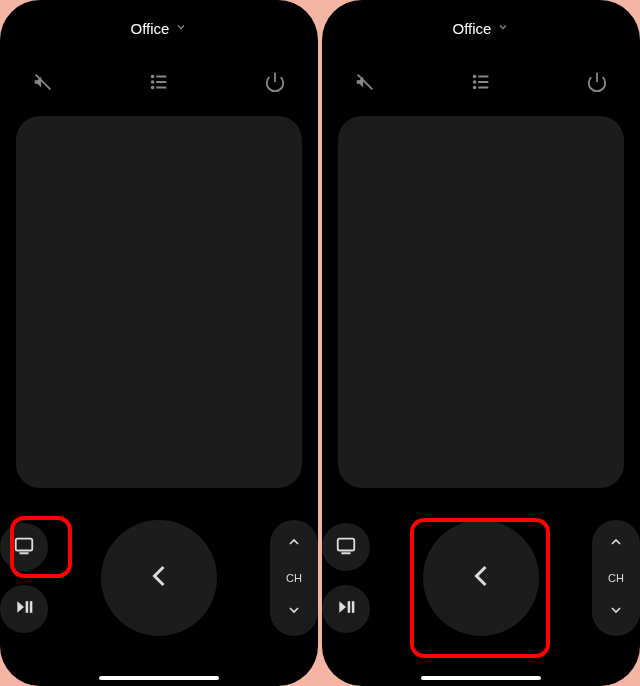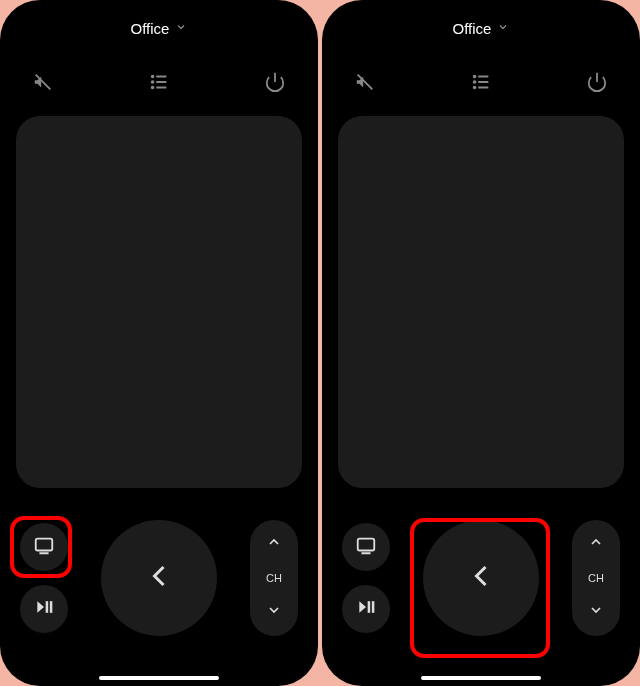--- a/index.html
+++ b/index.html
@@ -51,21 +51,21 @@
     }
     .touchpad {
       margin: 8px 16px 0 16px;
       flex: 1;
       background: #1c1c1c;
       border-radius: 24px;
       max-height: 372px;
     }
     .bottom-controls {
       height: 180px;
-      padding: 0 20px;
+      padding: 0 0;
       display: flex;
       align-items: center;
       justify-content: space-between;
       position: relative;
     }
     .left-buttons {
       display: flex;
       flex-direction: column;
       gap: 14px;
     }

